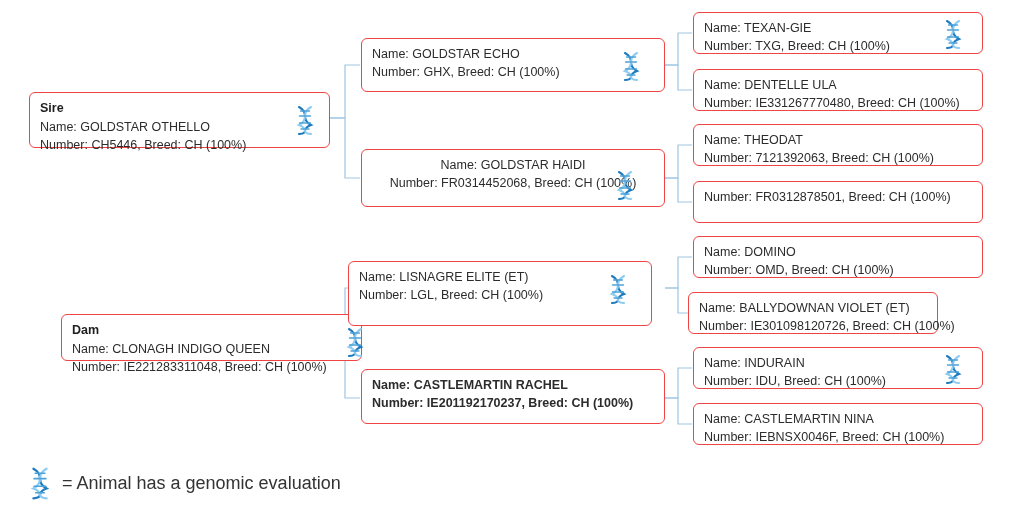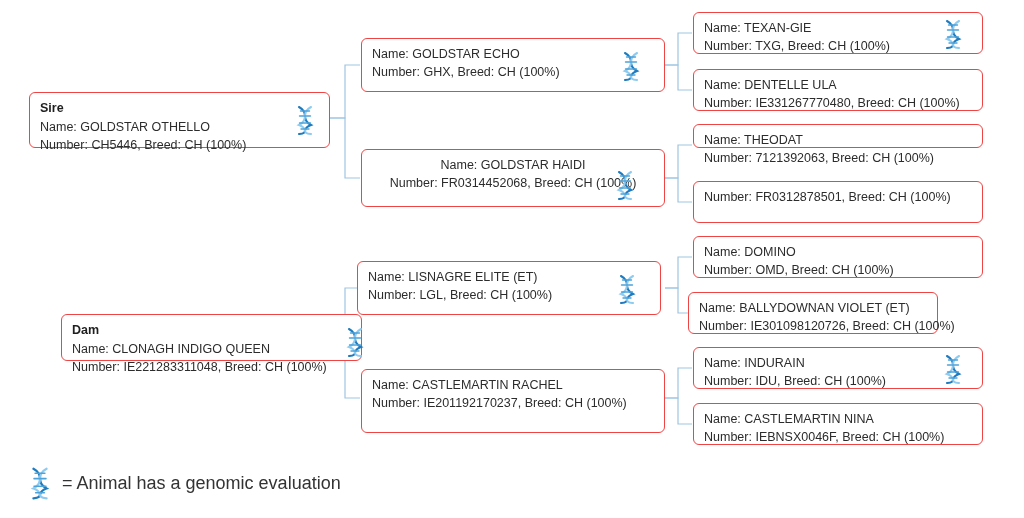--- a/index.html
+++ b/index.html
@@ -148,33 +148,33 @@
     <span class="line">Number: FR0314452068, Breed: CH (100%)</span>
     <svg class="dna" style="left:252px; top:20px;" viewBox="0 0 22 30">
       <g fill="none" stroke-width="2.1" stroke-linecap="round">
         <path d="M5,2 C16,8 6,14 17,20 C6,24 16,28 5,29" stroke="#1f7bbf"></path>
         <path d="M17,2 C6,8 16,14 5,20 C16,24 6,28 17,29" stroke="#8ecbf0"></path>
         <path d="M6.5,6 L15.5,6 M5.5,11 L16.5,11 M5.5,18 L16.5,18 M7,24 L15,24" stroke="#4da3d8" stroke-width="1.4"></path>
       </g>
     </svg>
   </div>
 
-  <div class="node" style="left:357px; top:261px; width:304px; height:54px;">
+  <div class="node" style="left:348px; top:261px; width:304px; height:65px;">
     <span class="line">Name: LISNAGRE ELITE (ET)</span>
     <span class="line">Number: LGL, Breed: CH (100%)</span>
     <svg class="dna" style="left:258px; top:12px;" viewBox="0 0 22 30">
       <g fill="none" stroke-width="2.1" stroke-linecap="round">
         <path d="M5,2 C16,8 6,14 17,20 C6,24 16,28 5,29" stroke="#1f7bbf"></path>
         <path d="M17,2 C6,8 16,14 5,20 C16,24 6,28 17,29" stroke="#8ecbf0"></path>
         <path d="M6.5,6 L15.5,6 M5.5,11 L16.5,11 M5.5,18 L16.5,18 M7,24 L15,24" stroke="#4da3d8" stroke-width="1.4"></path>
       </g>
     </svg>
   </div>
 
-  <div class="node" style="left:361px; top:369px; width:304px; height:64px;">
+  <div class="node" style="left:361px; top:369px; width:304px; height:55px;font-weight:bold;">
     <span class="line">Name: CASTLEMARTIN RACHEL</span>
     <span class="line">Number: IE201192170237, Breed: CH (100%)</span>
   </div>
 
   <div class="node" style="left:693px; top:12px; width:290px; height:42px;">
     <span class="line">Name: TEXAN-GIE</span>
     <span class="line">Number: TXG, Breed: CH (100%)</span>
     <svg class="dna" style="left:248px; top:6px;" viewBox="0 0 22 30">
       <g fill="none" stroke-width="2.1" stroke-linecap="round">
         <path d="M5,2 C16,8 6,14 17,20 C6,24 16,28 5,29" stroke="#1f7bbf"></path>
@@ -182,21 +182,21 @@
         <path d="M6.5,6 L15.5,6 M5.5,11 L16.5,11 M5.5,18 L16.5,18 M7,24 L15,24" stroke="#4da3d8" stroke-width="1.4"></path>
       </g>
     </svg>
   </div>
 
   <div class="node" style="left:693px; top:69px; width:290px; height:42px;">
     <span class="line">Name: DENTELLE ULA</span>
     <span class="line">Number: IE331267770480, Breed: CH (100%)</span>
   </div>
 
-  <div class="node" style="left:693px; top:124px; width:290px; height:24px;">
+  <div class="node" style="left:693px; top:124px; width:290px; height:42px;">
     <span class="line">Name: THEODAT</span>
     <span class="line">Number: 7121392063, Breed: CH (100%)</span>
   </div>
 
   <div class="node" style="left:693px; top:181px; width:290px; height:42px;">
     <span class="line">Number: FR0312878501, Breed: CH (100%)</span>
   </div>
 
   <div class="node" style="left:693px; top:236px; width:290px; height:42px;">
     <span class="line">Name: DOMINO</span>

